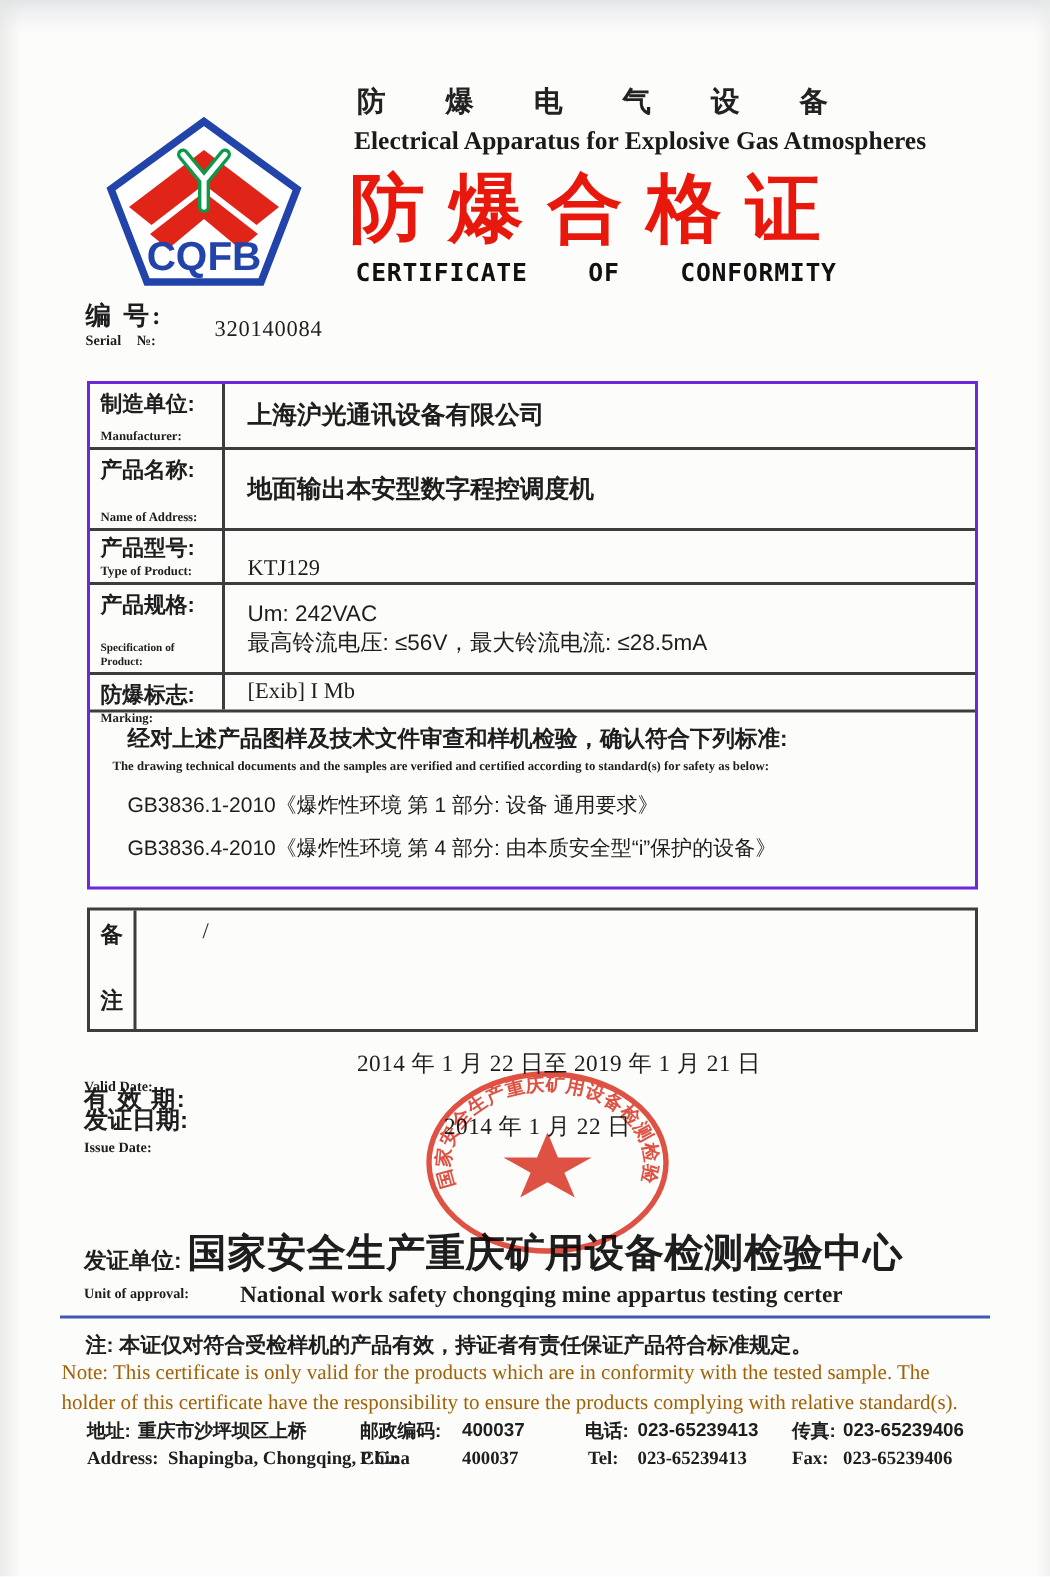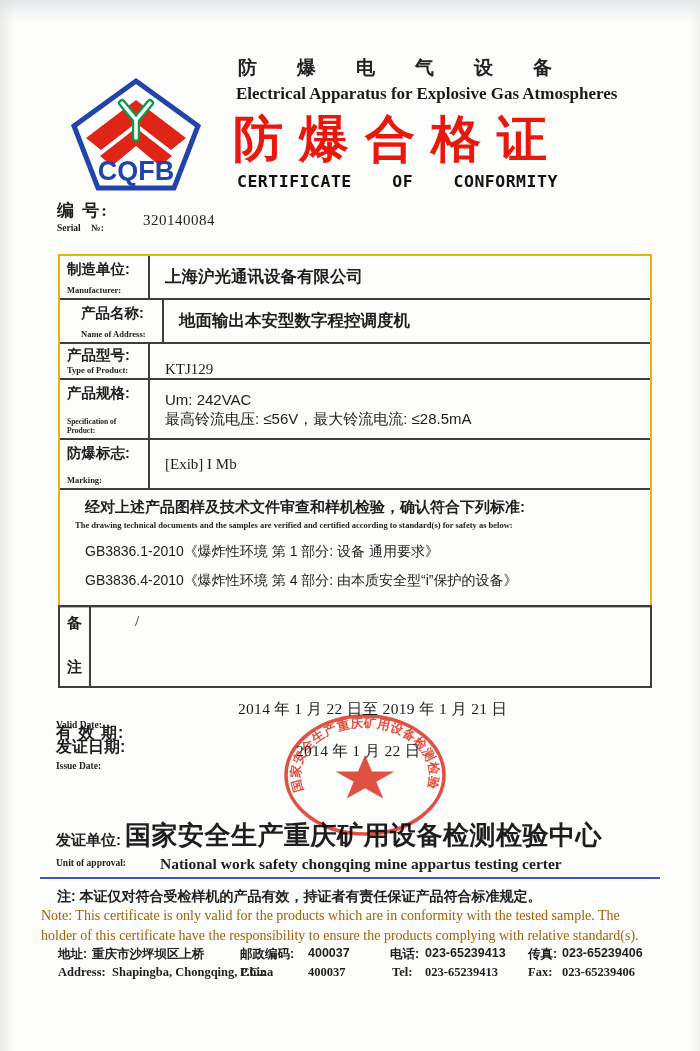--- a/index.html
+++ b/index.html
@@ -25,33 +25,33 @@
   .hdr-en { left:236px; top:84px; font-size:17px; font-weight:bold; color:#1a1a1a; }
   .hdr-red { left:233px; top:106px; font-size:50px; font-weight:bold; letter-spacing:16px; color:#e8190c; }
   .hdr-cert { left:237px; top:172px; font-size:16.5px; font-weight:bold; word-spacing:30px; letter-spacing:.5px; color:#111; }
 
   
   .serial-cn { left:57px; top:199px; font-size:17px; font-weight:bold; letter-spacing:2px; }
   .serial-en { left:57px; top:223px; font-size:9.5px; font-weight:bold; word-spacing:8px; }
   .serial-val { left:143px; top:212px; font-size:15px; letter-spacing:.5px; }
 
   
-  .ptable { left:58px; top:254px; width:594px; border:2px solid #eab308; }
+  .ptable { left:58px; top:254px; width:594px; border:2px solid #6d28d9; }
   .prow { display:flex; border-bottom:2px solid #3d3d3d; }
   .prow.last { border-bottom:none; }
   .plabel { width:90px; border-right:2px solid #3d3d3d; padding:4px 2px 3px 7px;
             display:flex; flex-direction:column; justify-content:space-between; }
   .plabel .cnl { font-size:14.5px; font-weight:bold; font-family:"Liberation Sans","DejaVu Sans",sans-serif; }
   .plabel .enl { font-size:8.5px; font-weight:bold; }
   .pvalue { flex:1; padding-left:15px; display:flex; flex-direction:column; justify-content:center; }
   .v-big { font-size:16.5px; font-weight:bold; font-family:"Liberation Sans","DejaVu Sans",sans-serif; }
   .v-ser { font-size:15px; }
   .v-line { font-size:15px; line-height:19.5px; font-family:"Liberation Sans","DejaVu Sans",sans-serif; }
-  .r1 { height:44px; } .r2 { height:44px;padding-left:14px; } .r3 { height:36px;align-items:flex-end; }
-  .r4 { height:60px; } .r5 { height:50px; } .r6 { height:116px; }
+  .r1 { height:44px; } .r2 { height:54px; } .r3 { height:36px;align-items:flex-end; }
+  .r4 { height:60px; } .r5 { height:25px; } .r6 { height:116px; }
 
   .std-cell { width:100%; padding:8px 8px 0 25px; }
   .std-h-cn { font-size:15px; font-weight:bold; font-family:"Liberation Sans","DejaVu Sans",sans-serif; }
   .std-h-en { font-size:8.5px; font-weight:bold; margin:3px 0 7px -10px; padding-left:0; }
   .std-item { font-size:14px; line-height:29px; font-family:"Liberation Sans","DejaVu Sans",sans-serif; }
 
   
   .remarks { left:58px; top:605px; width:594px; height:83px; border:2px solid #3d3d3d; display:flex; }
   .rem-label { width:31px; border-right:2px solid #3d3d3d; display:flex; flex-direction:column;
                justify-content:space-between; align-items:center; padding:7px 0 9px;

